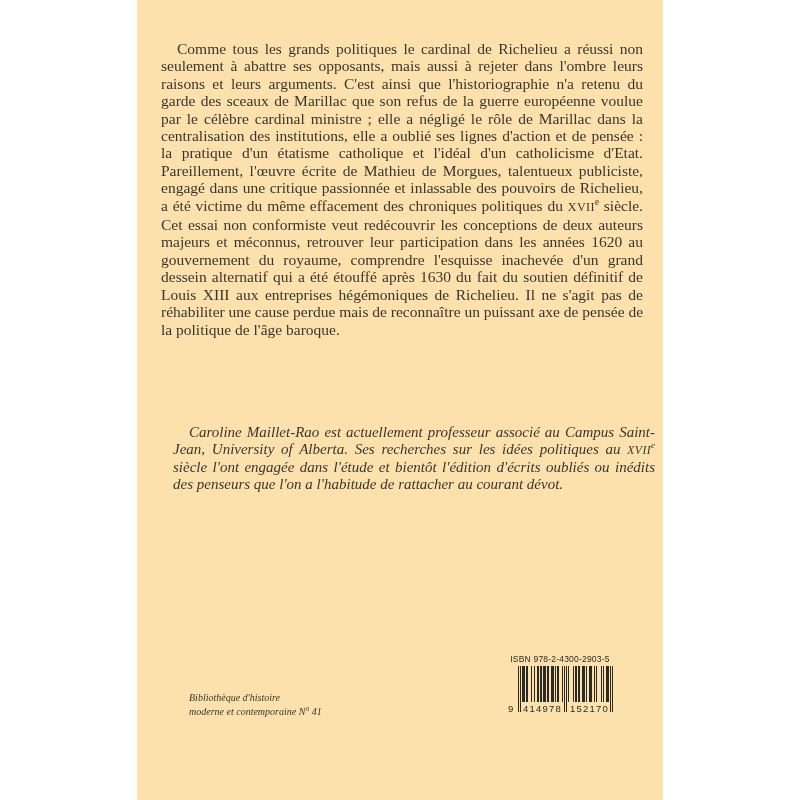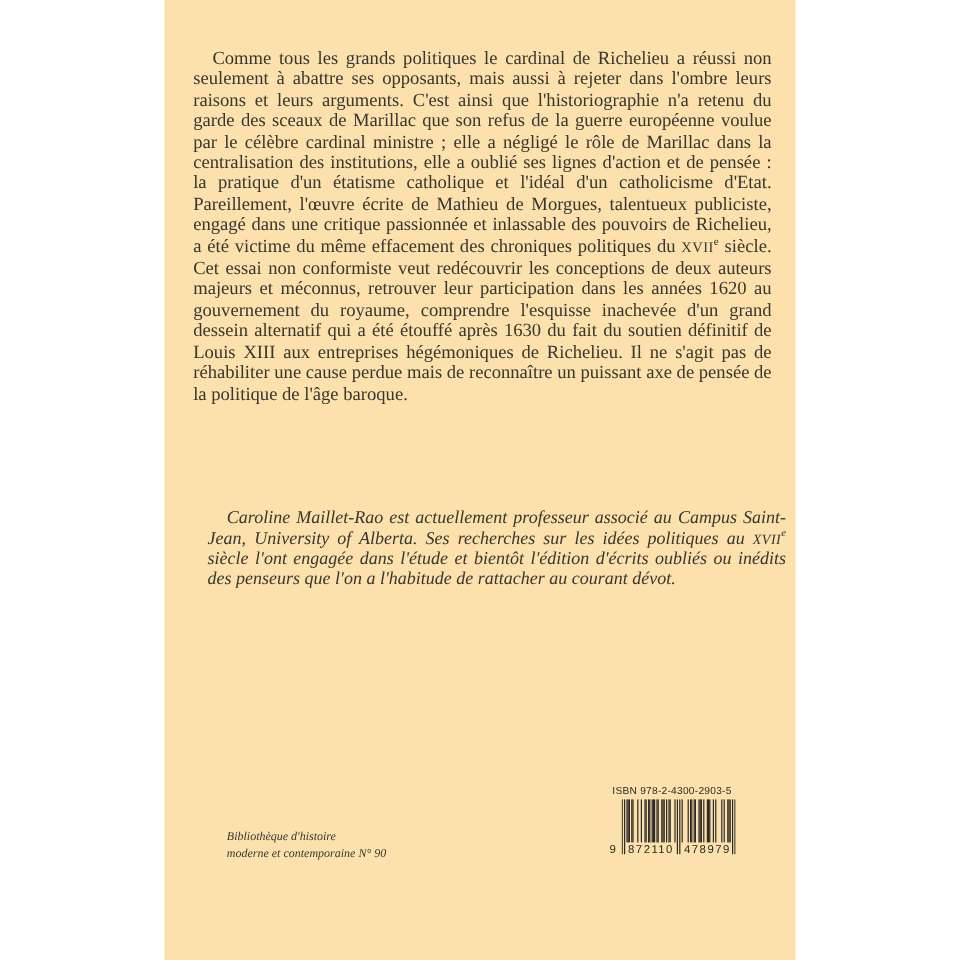--- a/index.html
+++ b/index.html
@@ -109,21 +109,21 @@
 
 <div class="stage">
   <div class="cover">
 
     <p class="synopsis">Comme tous les grands politiques le cardinal de Richelieu a réussi non seulement à abattre ses opposants, mais aussi à rejeter dans l'ombre leurs raisons et leurs arguments. C'est ainsi que l'historiographie n'a retenu du garde des sceaux de Marillac que son refus de la guerre européenne voulue par le célèbre cardinal ministre ; elle a négligé le rôle de Marillac dans la centralisation des institutions, elle a oublié ses lignes d'action et de pensée : la pratique d'un étatisme catholique et l'idéal d'un catholicisme d'Etat. Pareillement, l'œuvre écrite de Mathieu de Morgues, talentueux publiciste, engagé dans une critique passionnée et inlassable des pouvoirs de Richelieu, a été victime du même effacement des chroniques politiques du <span class="sc">XVII</span><sup class="sup">e</sup> siècle. Cet essai non conformiste veut redécouvrir les conceptions de deux auteurs majeurs et méconnus, retrouver leur participation dans les années 1620 au gouvernement du royaume, comprendre l'esquisse inachevée d'un grand dessein alternatif qui a été étouffé après 1630 du fait du soutien définitif de Louis XIII aux entreprises hégémoniques de Richelieu. Il ne s'agit pas de réhabiliter une cause perdue mais de reconnaître un puissant axe de pensée de la politique de l'âge baroque.</p>
 
     <p class="bio">Caroline Maillet-Rao est actuellement professeur associé au Campus Saint-Jean, University of Alberta. Ses recherches sur les idées politiques au <span class="sc">XVII</span><sup class="sup">e</sup> siècle l'ont engagée dans l'étude et bientôt l'édition d'écrits oubliés ou inédits des penseurs que l'on a l'habitude de rattacher au courant dévot.</p>
 
     <p class="series">
       <span>Bibliothèque d'histoire</span><br>
-      <span>moderne et contemporaine N° 90</span>
+      <span>moderne et contemporaine N° 41</span>
     </p>
 
     <div class="barcode">
       <div class="isbn-label">ISBN 978-2-4300-2903-5</div>
       <div class="ean">
         <svg id="ean-svg" width="95" height="46" viewBox="0 0 95 46">
             <g fill="#2b2a26">
               <rect x="0" y="0" width="1" height="46"></rect>
               <rect x="2" y="0" width="1" height="46"></rect>
               <rect x="4" y="0" width="1" height="36"></rect>
@@ -169,19 +169,19 @@
               <rect x="83" y="0" width="1" height="36"></rect>
               <rect x="85" y="0" width="1" height="36"></rect>
               <rect x="88" y="0" width="1" height="36"></rect>
               <rect x="89" y="0" width="1" height="36"></rect>
               <rect x="90" y="0" width="1" height="36"></rect>
               <rect x="92" y="0" width="1" height="46"></rect>
               <rect x="94" y="0" width="1" height="46"></rect>
             </g>
           </svg>
         <span class="ean-digit g0">9</span>
-        <span class="ean-digit g1">872110</span>
-        <span class="ean-digit g2">478979</span>
+        <span class="ean-digit g1">414978</span>
+        <span class="ean-digit g2">152170</span>
       </div>
     </div>
 
   </div>
 </div>
 
 </body></html>

